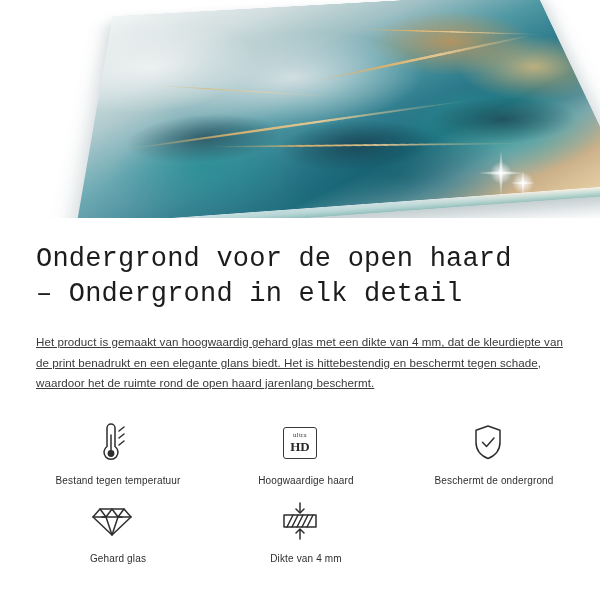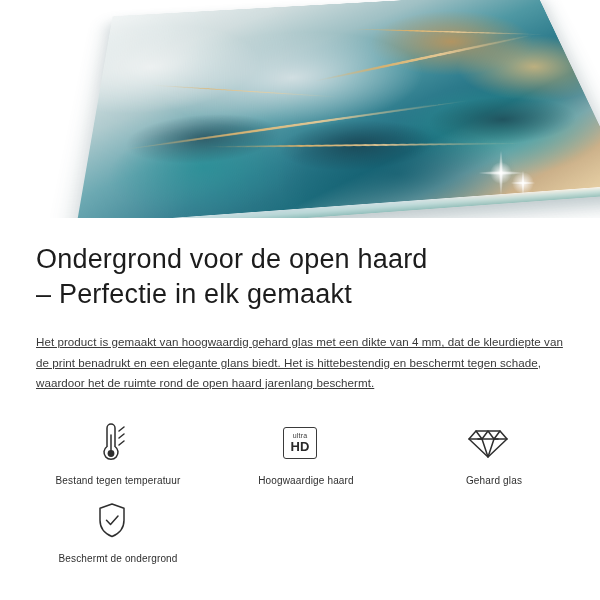--- a/index.html
+++ b/index.html
@@ -112,21 +112,21 @@
     border-radius: 50%;
     background: radial-gradient(closest-side, rgba(255,255,255,0.95) 0%, rgba(255,255,255,0) 100%);
   }
   .sparkle.s2 { left: 516px; top: 176px; width: 26px; height: 26px; }
   .sparkle.s2:before { width: 26px; height: 3px; }
   .sparkle.s2:after  { width: 3px;  height: 26px; }
 
   
   .content { padding: 0 36px; }
   h1.title {
-    font-family: Liberation Sans, sans-serif;
+    font-family: Liberation Mono, monospace;
     font-weight: 400;
     font-size: 27px;
     line-height: 35px;
     color: #1c1c1c;
     margin: 24px 0 0 0;
     letter-spacing: 0.2px;
   }
   h1.title .line2 { display: block; }
   p.body {
     font-size: 11.6px;
@@ -149,20 +149,21 @@
   .feature {
     display: flex;
     flex-direction: column;
     align-items: center;
     justify-content: flex-start;
   }
   .feature .ico {
     height: 46px;
     display: flex;
     align-items: center;
+    font-family: Liberation Serif, serif;
   }
   .feature .cap {
     margin-top: 9px;
     font-size: 10px;
     color: #2e2e2e;
     text-align: center;
     letter-spacing: 0.15px;
     padding-left: 12px;
   }
   .ultrahd {
@@ -204,21 +205,21 @@
       </div>
       <div class="sparkle s2">
         <div class="sparkle-glow"></div>
       </div>
     </div>
   </div>
 
   <div class="content">
     <h1 class="title">
       <span>Ondergrond voor de open haard</span>
-      <span class="line2">– Perfectie in elk gemaakt</span>
+      <span class="line2">– Ondergrond in elk detail</span>
     </h1>
     <p class="body">Het product is gemaakt van hoogwaardig gehard glas met een dikte van 4 mm, dat de kleurdiepte van de print benadrukt en een elegante glans biedt. Het is hittebestendig en beschermt tegen schade, waardoor het de ruimte rond de open haard jarenlang beschermt.</p>
   </div>
 
   <div class="features">
 
     <div class="feature">
       <div class="ico">
         <svg width="38" height="44" viewBox="0 0 38 44" fill="none" stroke="#2e2e2e" stroke-width="1.5" stroke-linecap="round">
           <path d="M14 7a4 4 0 0 1 8 0v18.5a7 7 0 1 1-8 0V7z"></path>
@@ -237,38 +238,51 @@
         <div class="ultrahd">
           <span class="u1">ultra</span>
           <span class="u2">HD</span>
         </div>
       </div>
       <div class="cap">Hoogwaardige haard</div>
     </div>
 
     <div class="feature">
       <div class="ico">
+        <svg width="38" height="44" viewBox="0 0 38 44" fill="none" stroke="#2e2e2e" stroke-width="1.5" stroke-linejoin="round" stroke-linecap="round">
+          <path d="M19 5l12 4.2v12c0 8.2-5.3 13.6-12 16.3C12.3 34.8 7 29.4 7 21.2v-12L19 5z"></path>
+          <path d="M13.5 21.3l4 4.2 7.5-8.4"></path>
+        </svg>
+      </div>
+      <div class="cap">Beschermt de ondergrond</div>
+    </div>
+
+    <div class="feature">
+      <div class="ico">
         <svg width="42" height="40" viewBox="0 0 42 40" fill="none" stroke="#2e2e2e" stroke-width="1.5" stroke-linejoin="round" stroke-linecap="round">
           <path d="M9 8h24l7 8-19 18L2 16l7-8z"></path>
           <path d="M2 16h38"></path>
           <path d="M9 8l6 8-4 0"></path>
           <path d="M33 8l-6 8 4 0"></path>
           <path d="M15 16l6 18 6-18"></path>
           <path d="M15 16l6-8 6 8"></path>
         </svg>
       </div>
       <div class="cap">Gehard glas</div>
     </div>
 
-    <div class="feature">
-      <div class="ico">
-        <svg width="38" height="44" viewBox="0 0 38 44" fill="none" stroke="#2e2e2e" stroke-width="1.5" stroke-linejoin="round" stroke-linecap="round">
-          <path d="M19 5l12 4.2v12c0 8.2-5.3 13.6-12 16.3C12.3 34.8 7 29.4 7 21.2v-12L19 5z"></path>
-          <path d="M13.5 21.3l4 4.2 7.5-8.4"></path>
-        </svg>
-      </div>
-      <div class="cap">Beschermt de ondergrond</div>
-    </div>
-
-
+
+    <div class="feature">
+      <div class="ico">
+        <svg width="44" height="40" viewBox="0 0 44 40" fill="none" stroke="#2e2e2e" stroke-width="1.5" stroke-linecap="round" stroke-linejoin="round">
+          <line x1="22" y1="2" x2="22" y2="11"></line>
+          <path d="M18 8l4 4 4-4"></path>
+          <line x1="22" y1="38" x2="22" y2="29"></line>
+          <path d="M18 32l4-4 4 4"></path>
+          <rect x="6" y="14" width="32" height="12"></rect>
+          <path d="M9 26l6-12M14 26l6-12M19 26l6-12M24 26l6-12M29 26l6-12"></path>
+        </svg>
+      </div>
+      <div class="cap">Dikte van 4 mm</div>
+    </div>
 
   </div>
 </div>
 
 </body></html>

